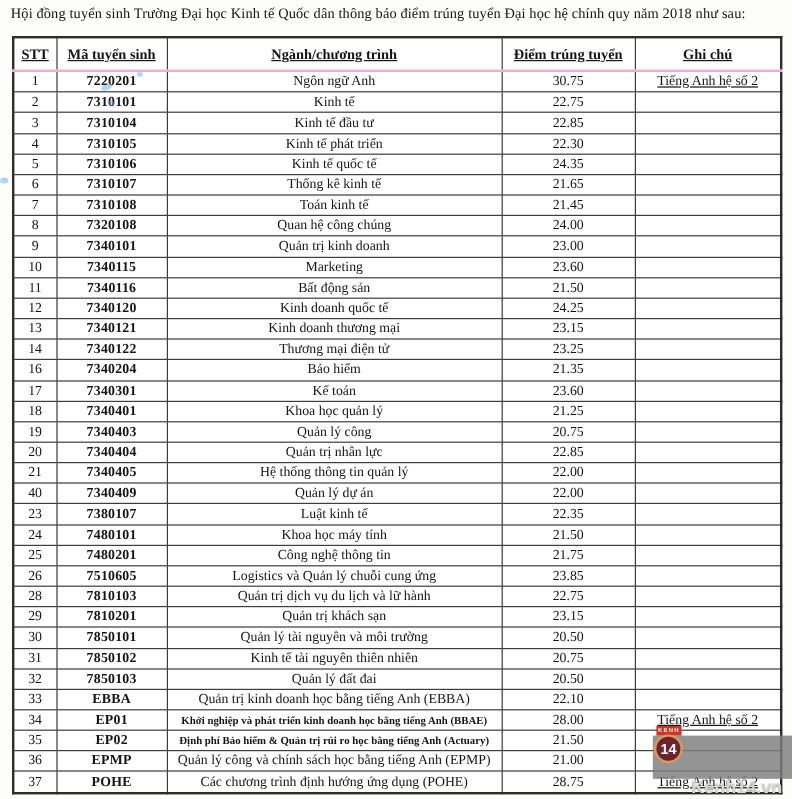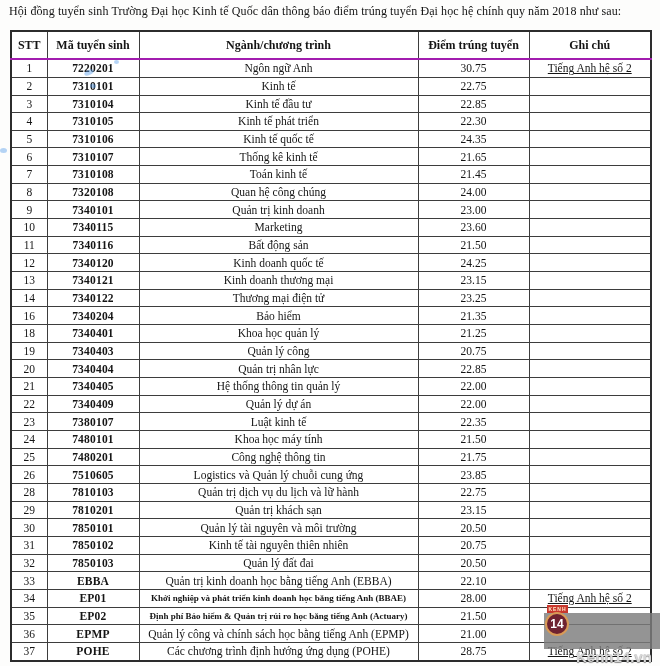--- a/index.html
+++ b/index.html
@@ -49,21 +49,22 @@
     text-align: center;
     vertical-align: middle;
     overflow: hidden;
     white-space: nowrap;
   }
   .score-table { border: 2px solid #2c2c2c; }
   .score-table thead tr { height: 28px; }
   .score-table thead th {
     font-weight: bold;
     font-size: 12px;
-    border-bottom: 2px solid #a21caf;
+    border-bottom: 2px solid #f9a8d4;
+    text-decoration: underline;
   }
   .score-table tbody td { font-size: 11.5px; }
   .cell-stt  { font-size: 11.5px; }
   .cell-code { font-weight: bold; font-size: 11px; letter-spacing: 0.2px; }
   .cell-major { font-size: 11.5px; }
   tr.small-major .cell-major { font-size: 9px; font-weight: bold; }
   .cell-score { font-weight: normal; font-size: 11.5px; }
   .cell-note { font-size: 11.5px; text-decoration: underline; }
 
   
@@ -276,20 +277,27 @@
 
 
     <tr class="data-row">
       <td class="cell-stt">16</td>
       <td class="cell-code">7340204</td>
       <td class="cell-major">Bảo hiểm</td>
       <td class="cell-score">21.35</td>
       <td class="cell-note"></td>
     </tr>
 
+    <tr class="data-row">
+      <td class="cell-stt">17</td>
+      <td class="cell-code">7340301</td>
+      <td class="cell-major">Kế toán</td>
+      <td class="cell-score">23.60</td>
+      <td class="cell-note"></td>
+    </tr>
 
     <tr class="data-row">
       <td class="cell-stt">18</td>
       <td class="cell-code">7340401</td>
       <td class="cell-major">Khoa học quản lý</td>
       <td class="cell-score">21.25</td>
       <td class="cell-note"></td>
     </tr>
 
     <tr class="data-row">
@@ -310,21 +318,21 @@
 
     <tr class="data-row">
       <td class="cell-stt">21</td>
       <td class="cell-code">7340405</td>
       <td class="cell-major">Hệ thống thông tin quản lý</td>
       <td class="cell-score">22.00</td>
       <td class="cell-note"></td>
     </tr>
 
     <tr class="data-row">
-      <td class="cell-stt">22</td>
+      <td class="cell-stt">40</td>
       <td class="cell-code">7340409</td>
       <td class="cell-major">Quản lý dự án</td>
       <td class="cell-score">22.00</td>
       <td class="cell-note"></td>
     </tr>
 
     <tr class="data-row">
       <td class="cell-stt">23</td>
       <td class="cell-code">7380107</td>
       <td class="cell-major">Luật kinh tế</td>

